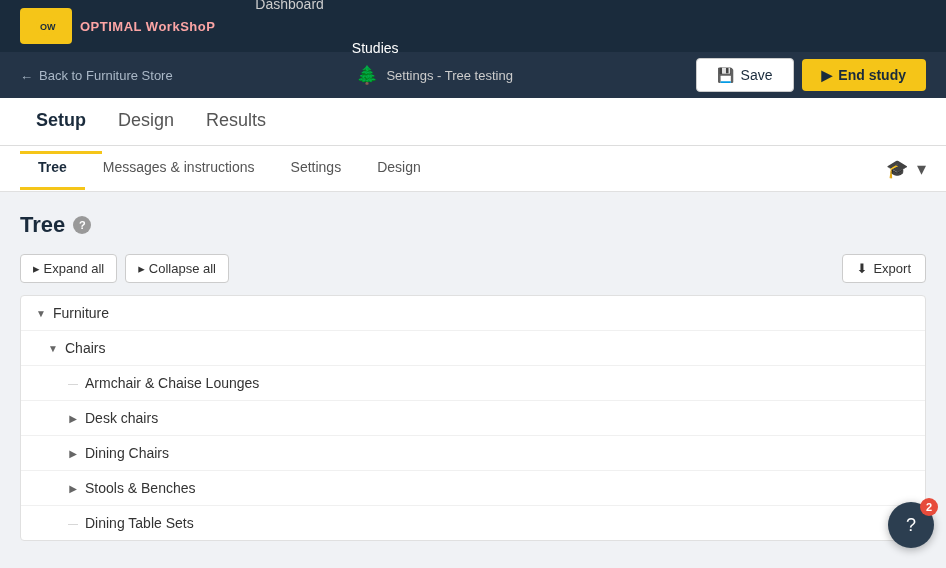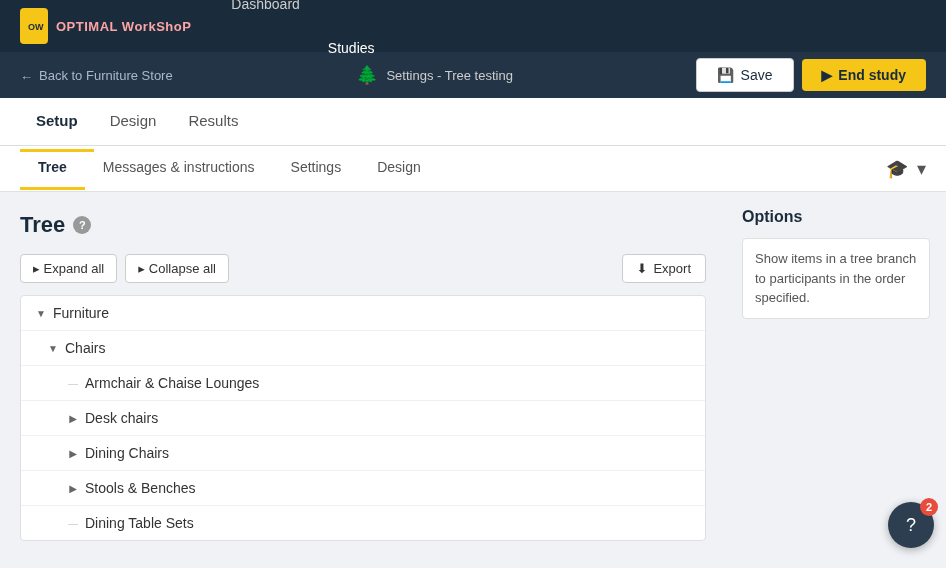--- a/index.html
+++ b/index.html
@@ -13,21 +13,21 @@
       padding: 0 20px;
       height: 52px;
     }
     .logo {
       display: flex;
       align-items: center;
       gap: 8px;
       margin-right: 40px;
     }
     .logo-icon {
-      width: 28px;
+      width: 52px;
       height: 36px;
       background: #f5c518;
       border-radius: 4px;
       display: flex; align-items: center; justify-content: center;
       font-weight: bold; font-size: 12px; color: #1a2b3c;
     }
     .logo-text { color: #fca5a5; font-size: 13px; font-weight: 600; letter-spacing: 0.5px; }
     .nav-links { display: flex; gap: 28px; }
     .nav-link { color: #ccc; font-size: 14px; text-decoration: none; cursor: pointer; }
     .nav-link.active { color: #fff; margin-top: 44px; }
@@ -73,21 +73,21 @@
     .setup-tabs {
       background: #fff;
       border-bottom: 1px solid #ddd;
       padding: 0 20px;
       display: flex;
       align-items: center;
       height: 48px;
     }
     .setup-tab {
       padding: 20px 16px;
-      font-size: 15px;
+      font-size: 18px;
       color: #555;
       cursor: pointer;
       border-bottom: 3px solid transparent;
     }
     .setup-tab.active {
       color: #1a2b3c;
       font-weight: 600;
       border-bottom: 3px solid #f5c518;
     }
 
@@ -375,22 +375,18 @@
         <span>Stools &amp; Benches</span>
       </div>
 
       <div class="tree-item indent-2">
         <span class="tree-toggle" style="color:#ccc">—</span>
         <span>Dining Table Sets</span>
       </div>
     </div>
   </div>
 
-  <div class="options-panel">
-    <div class="options-title">Options</div>
-    <div class="options-info">Show items in a tree branch to participants in the order specified.</div>
-  </div>
 </div>
 
 <div class="help-bubble">
   <span class="help-bubble-badge">2</span>
   <span class="help-bubble-icon">?</span>
 </div>
 
 </body></html>

